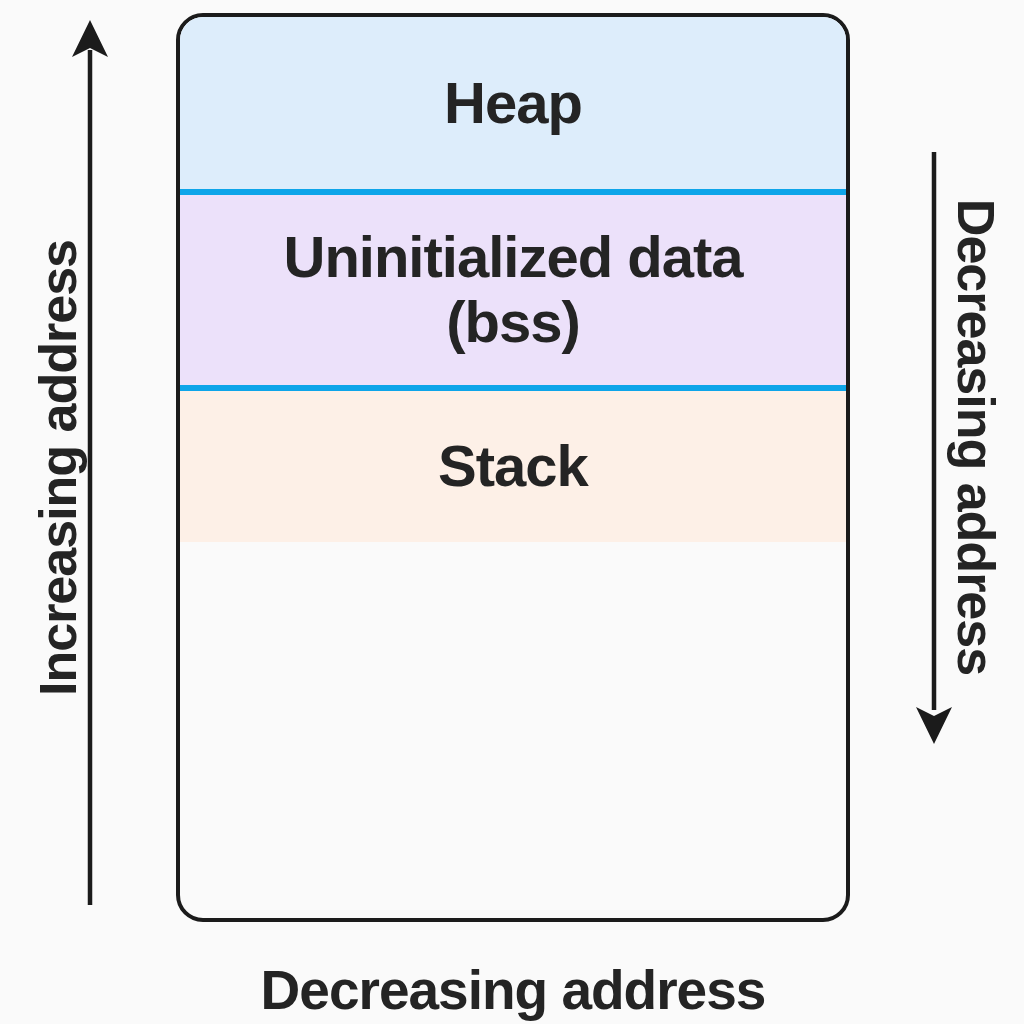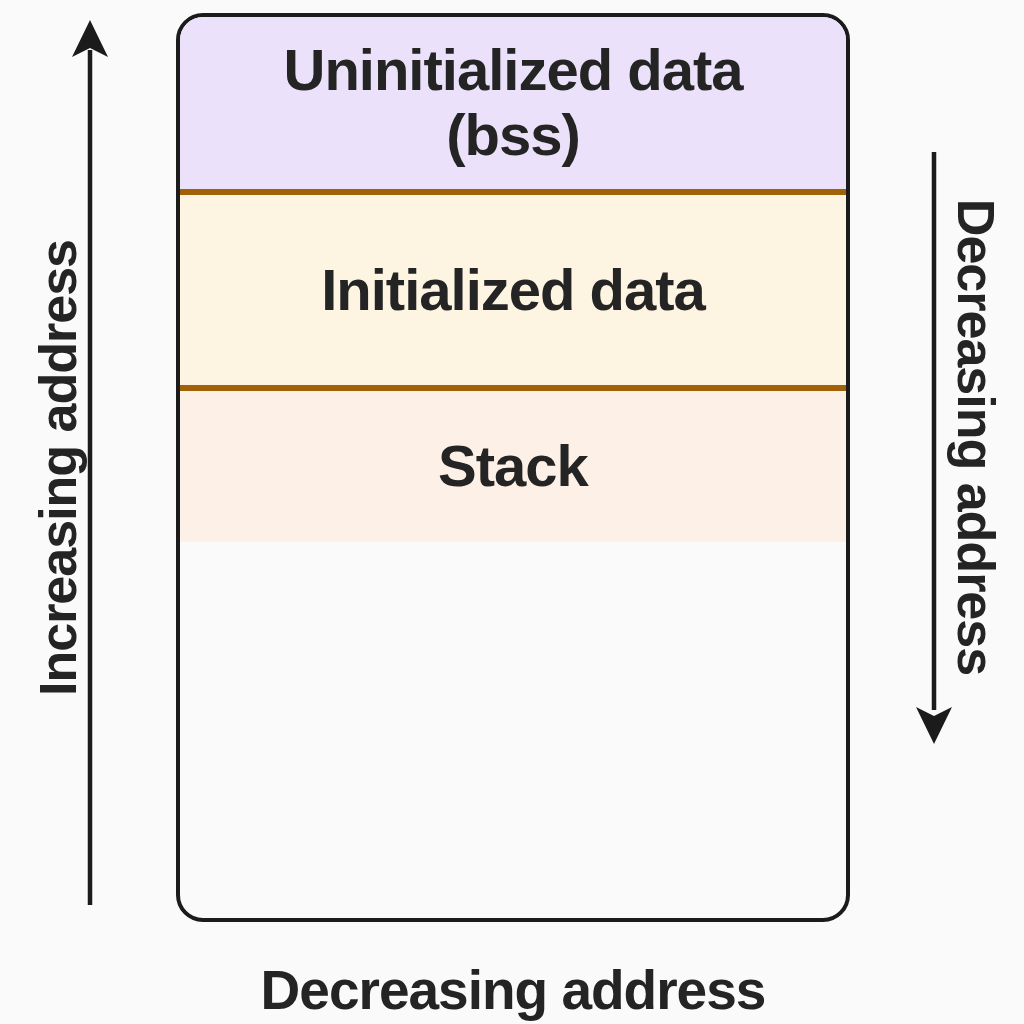--- a/index.html
+++ b/index.html
@@ -28,21 +28,21 @@
     flex-direction: column;
   }
   .segment {
     box-sizing: border-box;
     display: flex;
     align-items: center;
     justify-content: center;
     flex: none;
   }
   .segment + .segment {
-    border-top: 6px solid #a16207;
+    border-top: 6px solid #0ea5e9;
   }
   .segment:nth-child(1) { height: 172px; }
   .segment:nth-child(2) { height: 196px; }
   .segment:nth-child(3) { height: 157px; }
   .segment:nth-child(4) { height: 169px; }
   .segment:nth-child(5) { height: 146px; padding-left: 32px; }
   .seg-label {
     font-size: 58px;
     font-weight: bold;
     letter-spacing: -1px;
@@ -96,26 +96,26 @@
 <div class="canvas" style="background: rgb(250, 250, 250);">
 
   <svg class="arrow-svg arrow-left" viewBox="0 0 44 895">
     <line x1="22" y1="891" x2="22" y2="36" stroke="#1b1b1b" stroke-width="4.5"></line>
     <polygon points="22,6 4,43 22,34 40,43" fill="#1b1b1b"></polygon>
   </svg>
 
   <div class="v-label left">Increasing address</div>
 
   <div class="memory-box">
+    <div class="segment" style="background: rgb(221, 237, 251);">
+      <span class="seg-label">Heap</span>
+    </div>
     <div class="segment" style="background: rgb(236, 225, 250);">
       <span class="seg-label">Uninitialized data
 (bss)</span>
-    </div>
-    <div class="segment" style="background: rgb(253, 244, 226);">
-      <span class="seg-label">Initialized data</span>
     </div>
     <div class="segment" style="background: rgb(253, 240, 231);">
       <span class="seg-label">Stack</span>
     </div>
   </div>
 
   <svg class="arrow-svg arrow-right" viewBox="0 0 44 600">
     <line x1="22" y1="2" x2="22" y2="560" stroke="#1b1b1b" stroke-width="4.5"></line>
     <polygon points="22,594 4,557 22,566 40,557" fill="#1b1b1b"></polygon>
   </svg>

